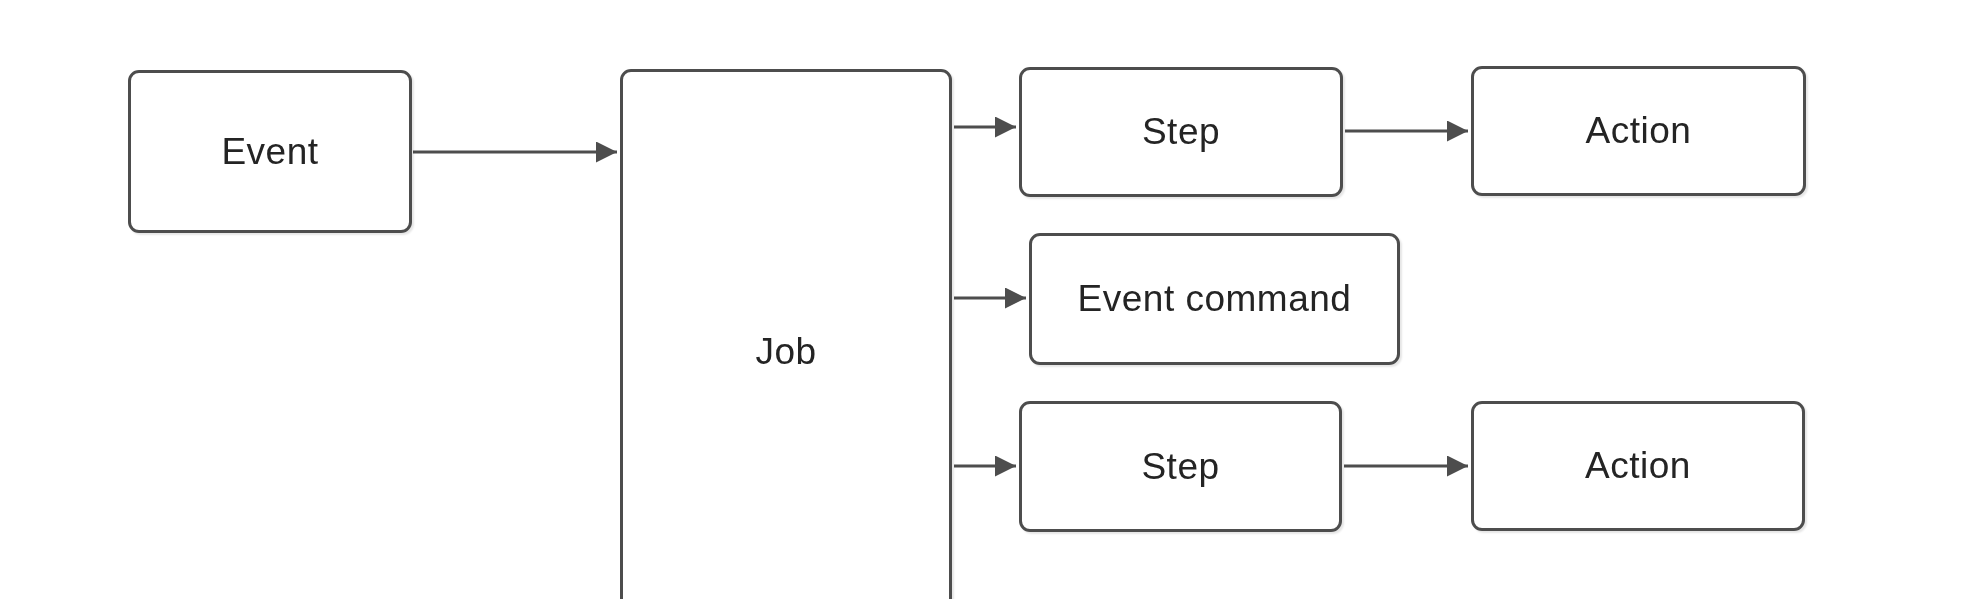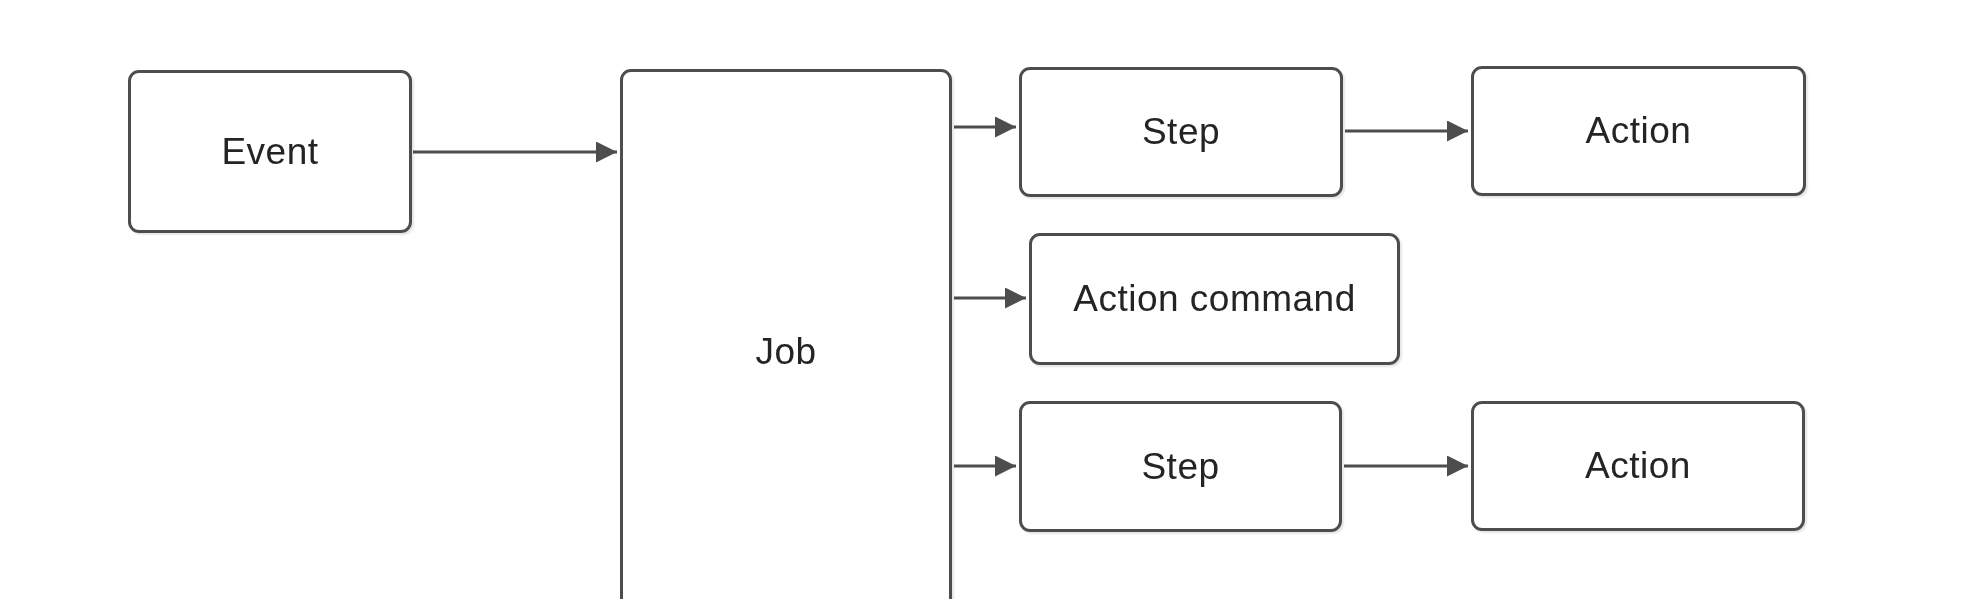--- a/index.html
+++ b/index.html
@@ -80,21 +80,21 @@
 
   <div class="node" id="node-step-top">
     <span>Step</span>
   </div>
 
   <div class="node" id="node-action-top">
     <span>Action</span>
   </div>
 
   <div class="node" id="node-shell">
-    <span>Action command</span>
+    <span>Event command</span>
   </div>
 
   <div class="node" id="node-step-bottom">
     <span>Step</span>
   </div>
 
   <div class="node" id="node-action-bottom">
     <span>Action</span>
   </div>
 

